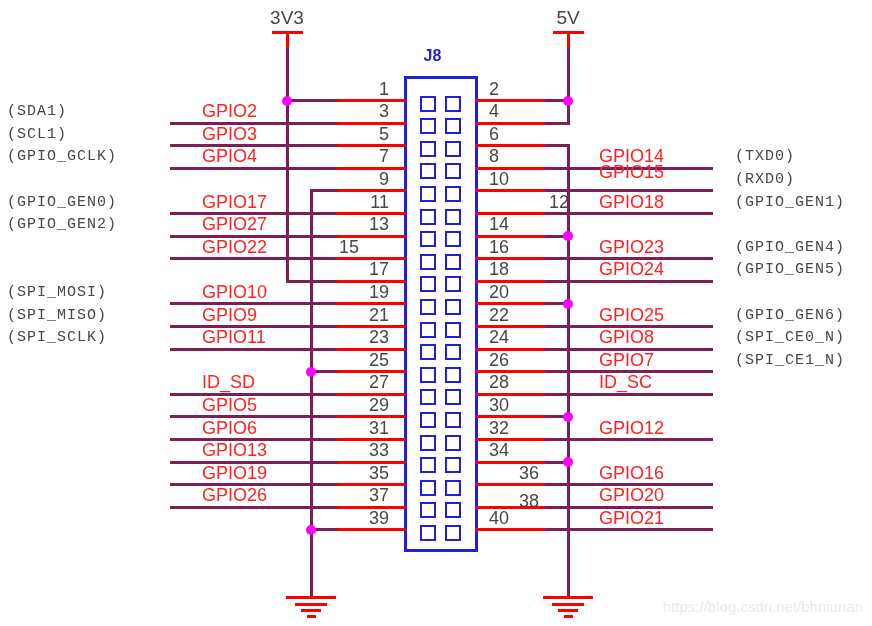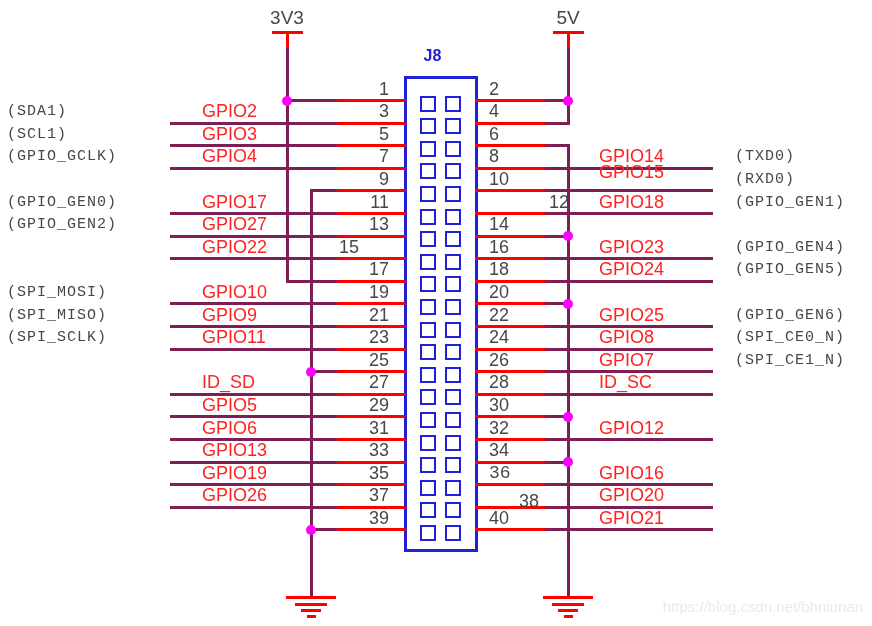--- a/index.html
+++ b/index.html
@@ -201,21 +201,21 @@
     <div class="rect" style="left: 545px; top: 460.6px; width: 24.5px; height: 3px; background: rgb(125, 30, 85);"></div>
     <div class="num" style="left: 489px; top: 441.1px; width: 80px; text-align: left;">34</div>
     <div class="sq" style="left: 420px; top: 457.1px;"></div>
     <div class="sq" style="left: 445px; top: 457.1px;"></div>
     <div class="rect" style="left: 170px; top: 483.2px; width: 169px; height: 3px; background: rgb(125, 30, 85);"></div>
     <div class="rect" style="left: 337px; top: 483.2px; width: 69px; height: 3px; background: rgb(255, 0, 0);"></div>
     <div class="num" style="left: 309px; top: 463.7px; width: 80px; text-align: right;">35</div>
     <div class="netlabel" style="left: 202px; top: 463.7px; width: 120px; text-align: left;">GPIO19</div>
     <div class="rect" style="left: 475px; top: 483.2px; width: 70px; height: 3px; background: rgb(255, 0, 0);"></div>
     <div class="rect" style="left: 545px; top: 483.2px; width: 168px; height: 3px; background: rgb(125, 30, 85);"></div>
-    <div class="num" style="left: 489px; top: 463.7px; width: 80px; text-align: left; font-family: Liberation Mono, monospace;">36</div>
+    <div class="num" style="left: 489px; top: 463.7px; width: 80px; text-align: center;">36</div>
     <div class="netlabel" style="left: 599px; top: 463.7px; width: 120px; text-align: left;">GPIO16</div>
     <div class="sq" style="left: 420px; top: 479.7px;"></div>
     <div class="sq" style="left: 445px; top: 479.7px;"></div>
     <div class="rect" style="left: 170px; top: 505.8px; width: 169px; height: 3px; background: rgb(125, 30, 85);"></div>
     <div class="rect" style="left: 337px; top: 505.8px; width: 69px; height: 3px; background: rgb(255, 0, 0);"></div>
     <div class="num" style="left: 309px; top: 486.3px; width: 80px; text-align: right;">37</div>
     <div class="netlabel" style="left: 202px; top: 486.3px; width: 120px; text-align: left;">GPIO26</div>
     <div class="rect" style="left: 475px; top: 505.8px; width: 70px; height: 3px; background: rgb(255, 0, 0);"></div>
     <div class="rect" style="left: 545px; top: 505.8px; width: 168px; height: 3px; background: rgb(125, 30, 85);"></div>
     <div class="num" style="left: 489px; top: 486.3px; width: 80px; text-align: center; margin-top: 6px;">38</div>

